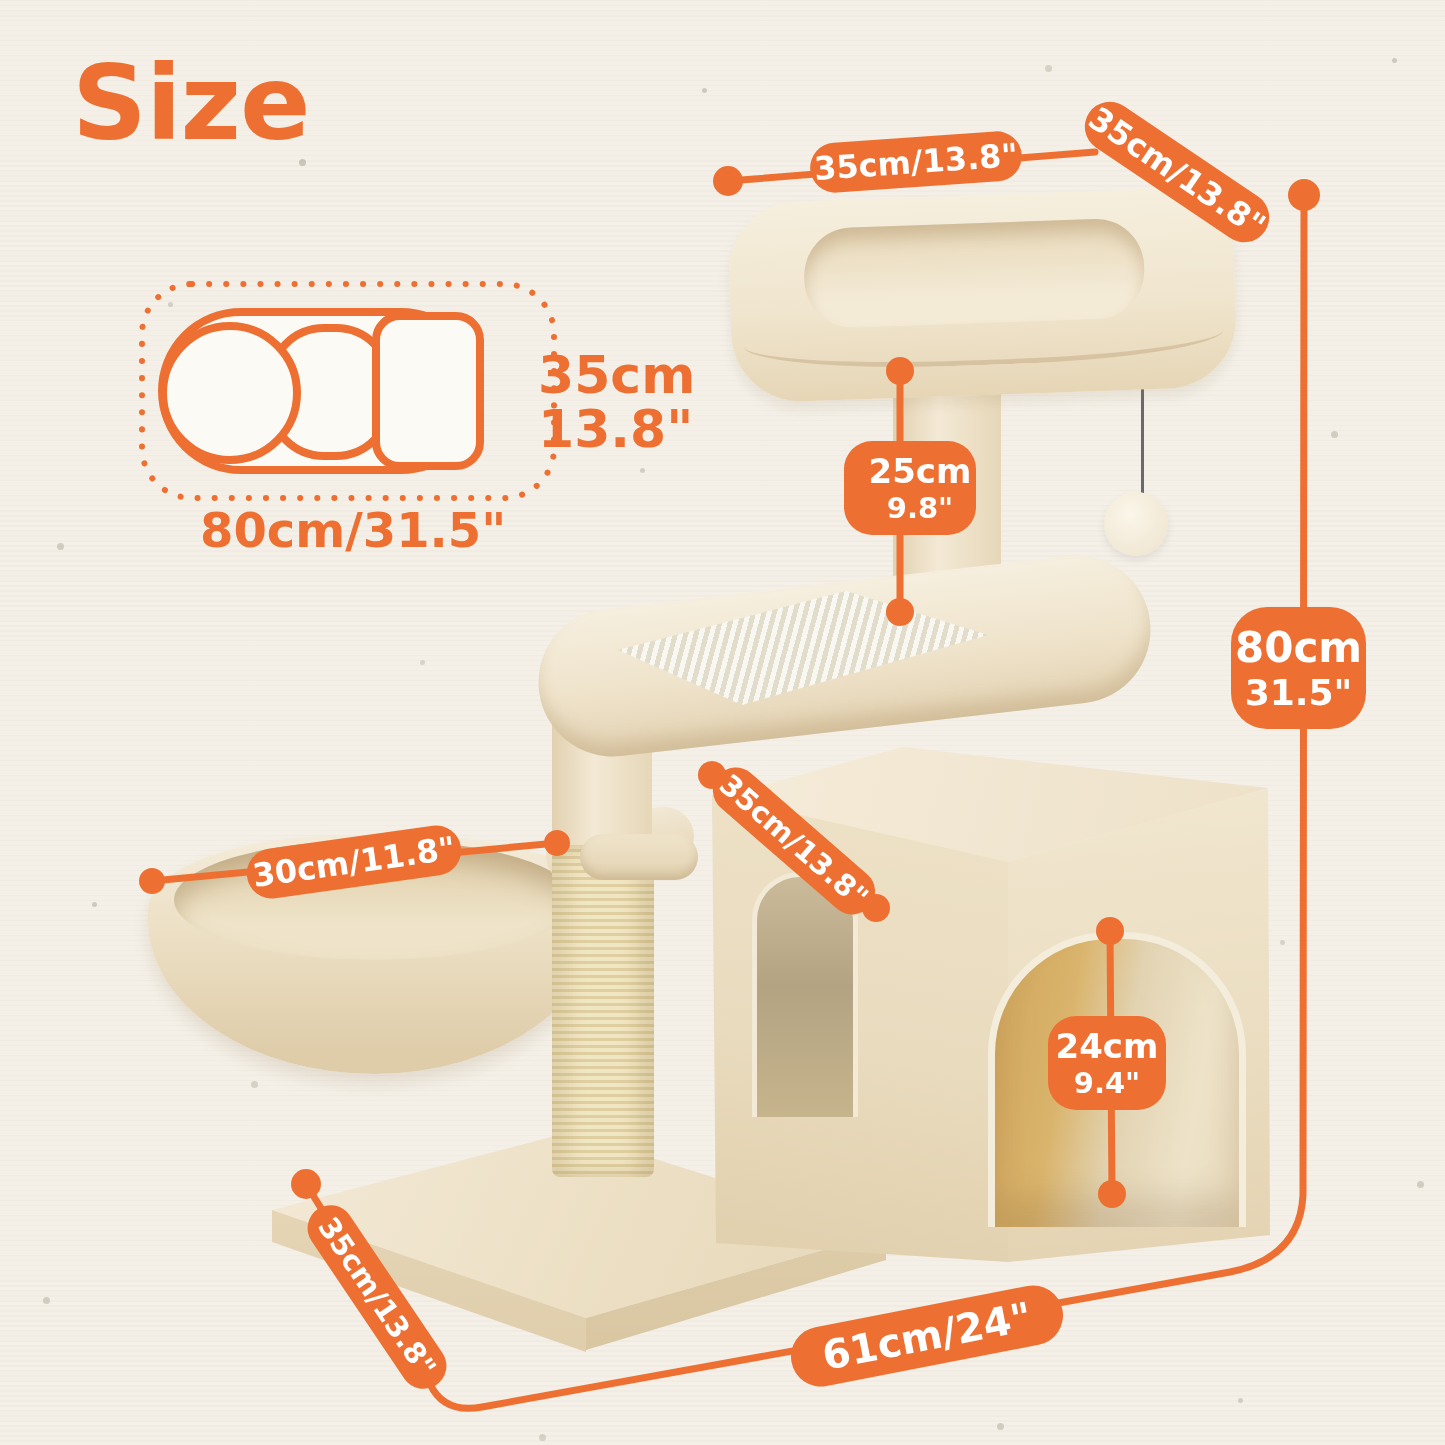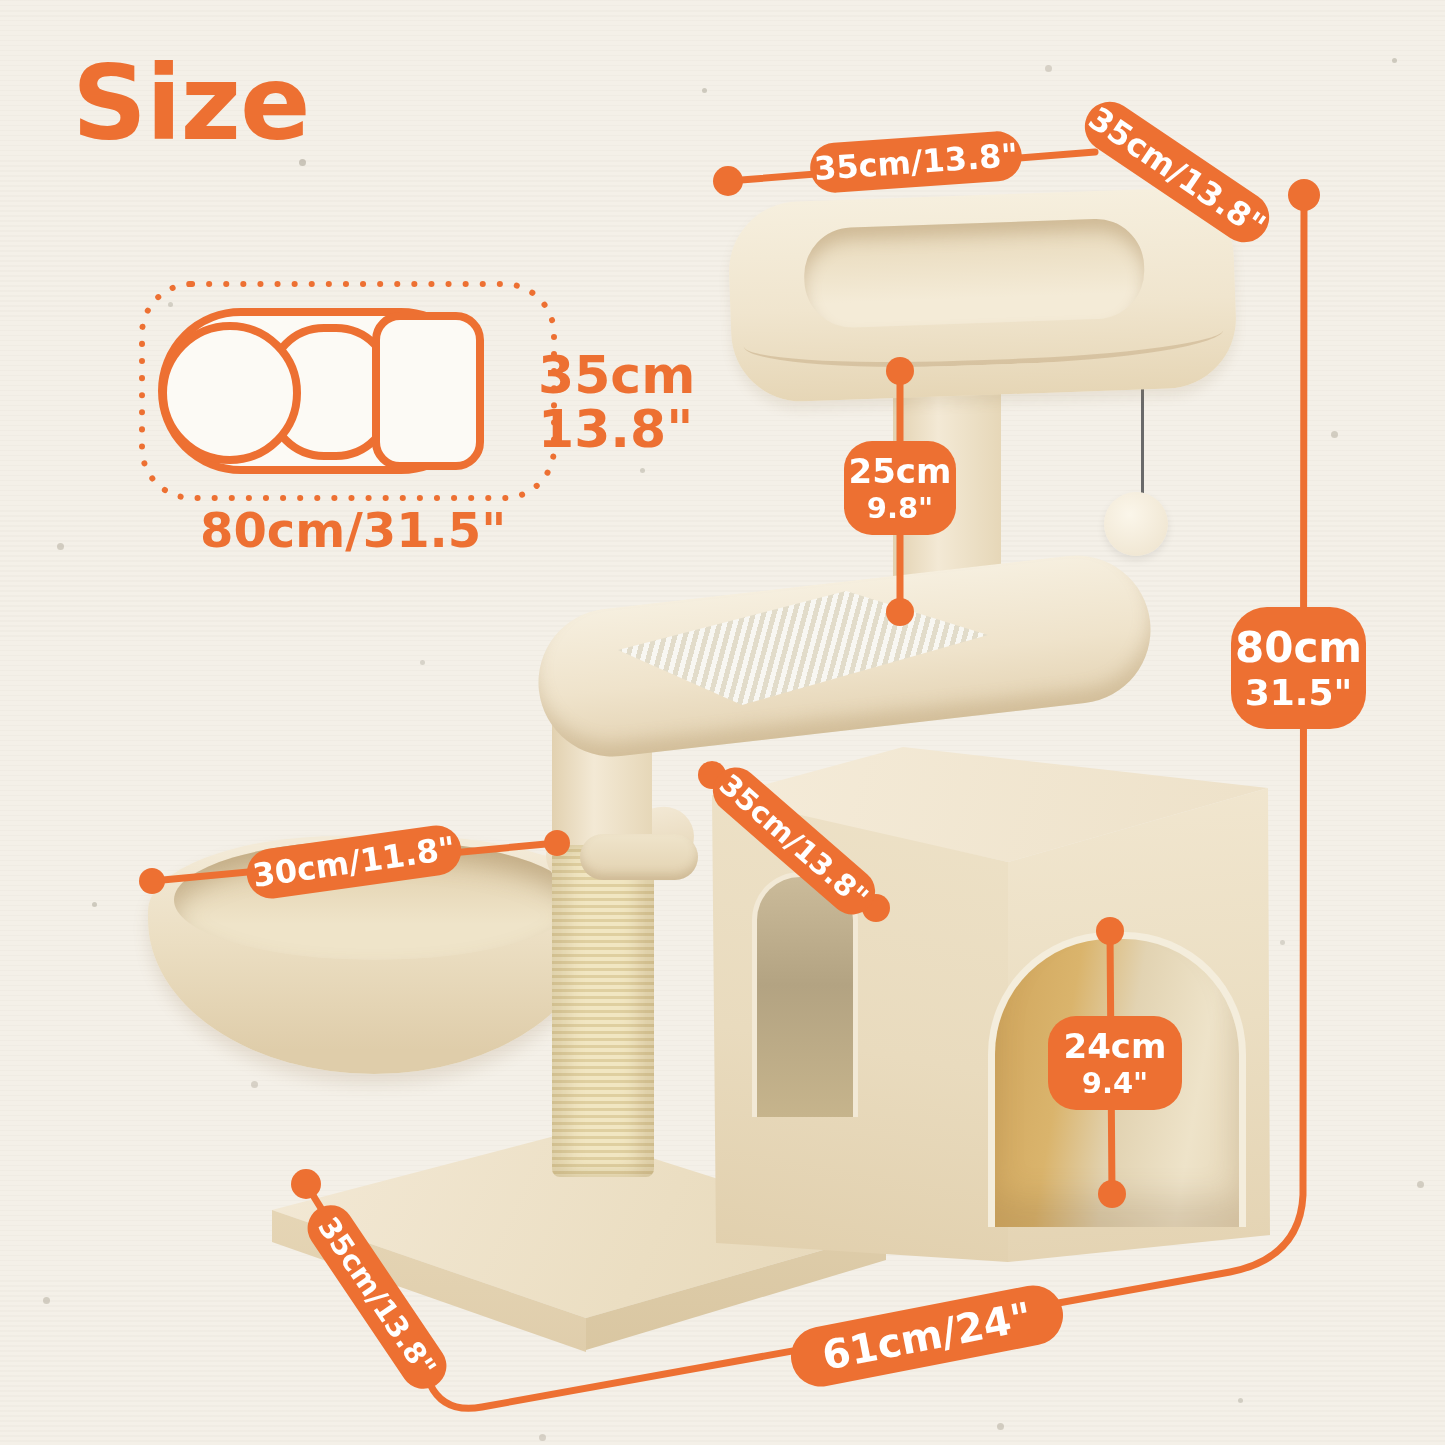--- a/index.html
+++ b/index.html
@@ -158,35 +158,35 @@
       <circle cx="900" cy="612" r="14"></circle>
       <circle cx="1110" cy="931" r="14"></circle>
       <circle cx="1112" cy="1194" r="14"></circle>
     </g>
   </svg>
 
   <div class="pill" style="left:810px;top:137px;width:212px;height:50px;font-size:32px;transform:rotate(-4deg);">35cm/13.8"</div>
 
   <div class="pill" style="left:1071px;top:147px;width:212px;height:50px;font-size:32px;transform:rotate(34deg);">35cm/13.8"</div>
 
-  <div class="badge" style="left:844px;top:441px;width:112px;height:94px;border-radius:28px;">
+  <div class="badge" style="left:844px;top:441px;width:112px;height:94px;border-radius:28px;padding-left:20px;">
     <div style="font-size:34px;">25cm</div>
     <div style="font-size:29px;">9.8"</div>
   </div>
 
   <div class="badge" style="left:1231px;top:607px;width:135px;height:122px;border-radius:36px;">
     <div style="font-size:42px;">80cm</div>
     <div style="font-size:36px;">31.5"</div>
   </div>
 
   <div class="pill" style="left:246px;top:837px;width:216px;height:50px;font-size:32px;transform:rotate(-8deg);">30cm/11.8"</div>
 
   <div class="pill" style="left:694px;top:818px;width:200px;height:46px;font-size:29px;transform:rotate(41deg);">35cm/13.8"</div>
 
-  <div class="badge" style="left:1048px;top:1016px;width:134px;height:94px;border-radius:28px;">
+  <div class="badge" style="left:1048px;top:1016px;width:118px;height:94px;border-radius:28px;">
     <div style="font-size:34px;">24cm</div>
     <div style="font-size:29px;">9.4"</div>
   </div>
 
   <div class="pill" style="left:271px;top:1274px;width:212px;height:46px;font-size:29px;transform:rotate(56deg);">35cm/13.8"</div>
 
   <div class="pill" style="left:789px;top:1306px;width:276px;height:60px;font-size:40px;transform:rotate(-11deg);">61cm/24"</div>
 
 </div>
 

